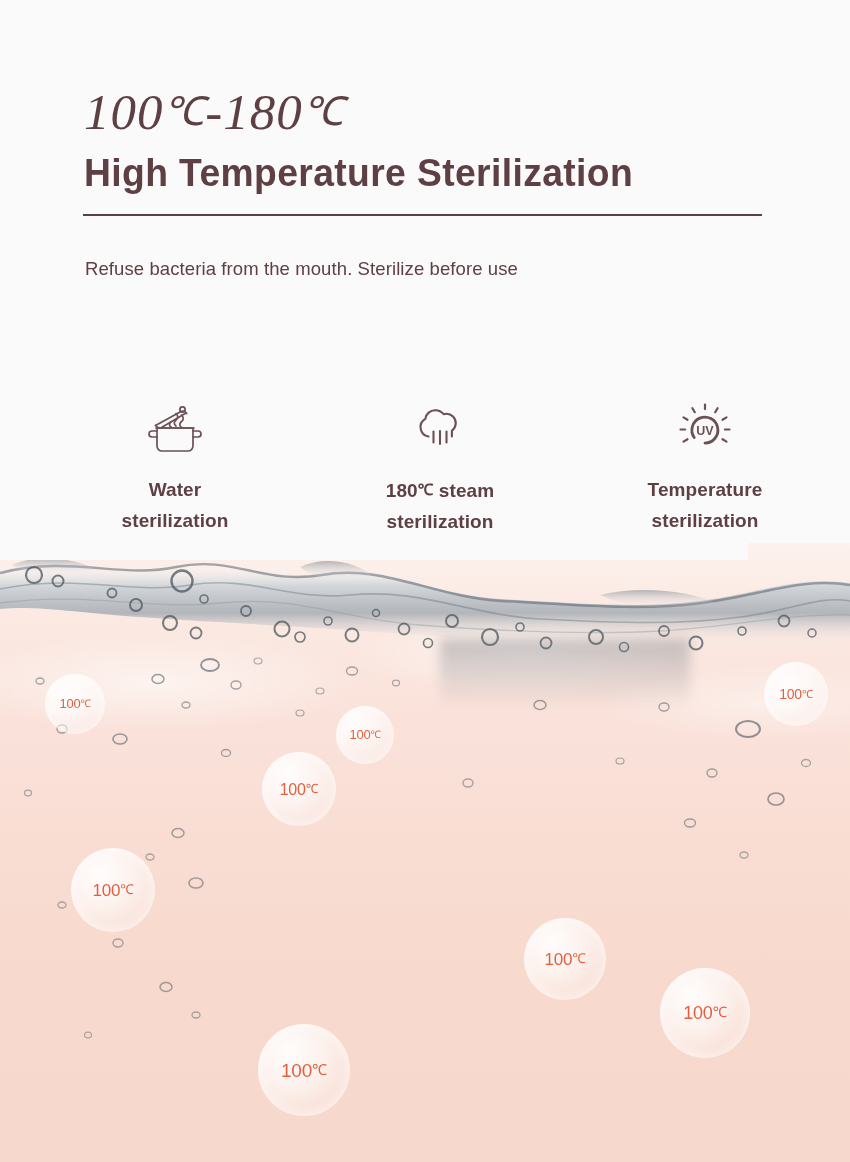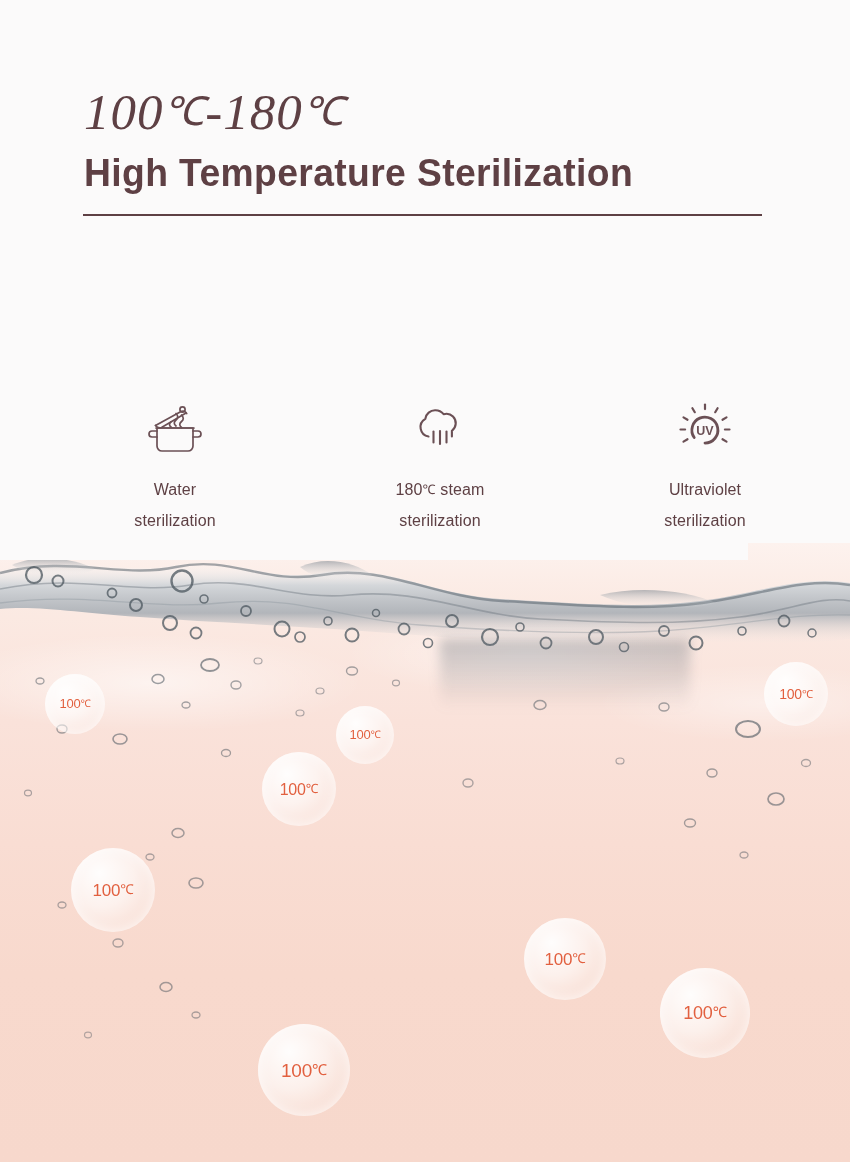--- a/index.html
+++ b/index.html
@@ -45,22 +45,22 @@
   .desc div { height:30px; }
 
   
   .features {
     position:absolute; left:60px; top:398px; width:760px; height:145px;
     display:flex; justify-content:space-between; align-items:flex-start;
   }
   .feature { width:230px; display:flex; flex-direction:column; align-items:center; }
   .feature .glyph { height:62px; display:flex; align-items:center; }
   .feature .cap {
-    margin-top:14px; text-align:center; font-size:16px;
-    line-height:31px; color:#5e4044; letter-spacing:0.1px;
+    margin-top:14px; text-align:center; font-size:19px;
+    line-height:31px; color:#5e4044; letter-spacing:0.1px;font-weight:bold;
   }
   .feature .cap .deg { font-size:0.82em; vertical-align:0.1em; }
 
   
   .scene {
     position:absolute; left:0; top:543px; width:850px; height:619px;
     overflow:hidden; z-index:1;
   }
   .water-bg {
     position:absolute; inset:0;
@@ -108,20 +108,21 @@
 
     <div class="headline-temp">
       <span>100<span class="deg">℃</span>-180<span class="deg">℃</span></span>
     </div>
 
     <div class="headline-main">High Temperature Sterilization</div>
 
     <div class="divider"></div>
 
     <div class="desc">
+      <div>Refuse bacteria from the mouth. Sterilize before use</div>
     </div>
 
     <div class="features">
 
       <div class="feature">
         <div class="glyph">
           <svg width="60" height="58" viewBox="0 0 60 58" fill="none" stroke="#6b5055" stroke-width="1.7" stroke-linecap="round" stroke-linejoin="round">
 
             <path d="M12 28 h36 v18 a5 5 0 0 1 -5 5 h-26 a5 5 0 0 1 -5 -5 z"></path>
 
@@ -178,21 +179,21 @@
               <path d="M16.4 7.2 l2.4 4"></path>
               <path d="M7.5 16.4 l4 2.4"></path>
               <path d="M4.5 28.5 h4.6"></path>
               <path d="M7.5 40.6 l4 -2.4"></path>
             </g>
 
             <text x="29" y="34" text-anchor="middle" font-family="Liberation Sans, sans-serif" font-size="12.5" font-weight="700" fill="#6b5055" stroke="none">UV</text>
           </svg>
         </div>
         <div class="cap">
-          <div>Ultraviolet</div>
+          <div>Temperature</div>
           <div>sterilization</div>
         </div>
       </div>
 
     </div>
   </div>
 
   <div class="scene">
     <div class="water-bg"></div>
     <div class="haze"></div>

